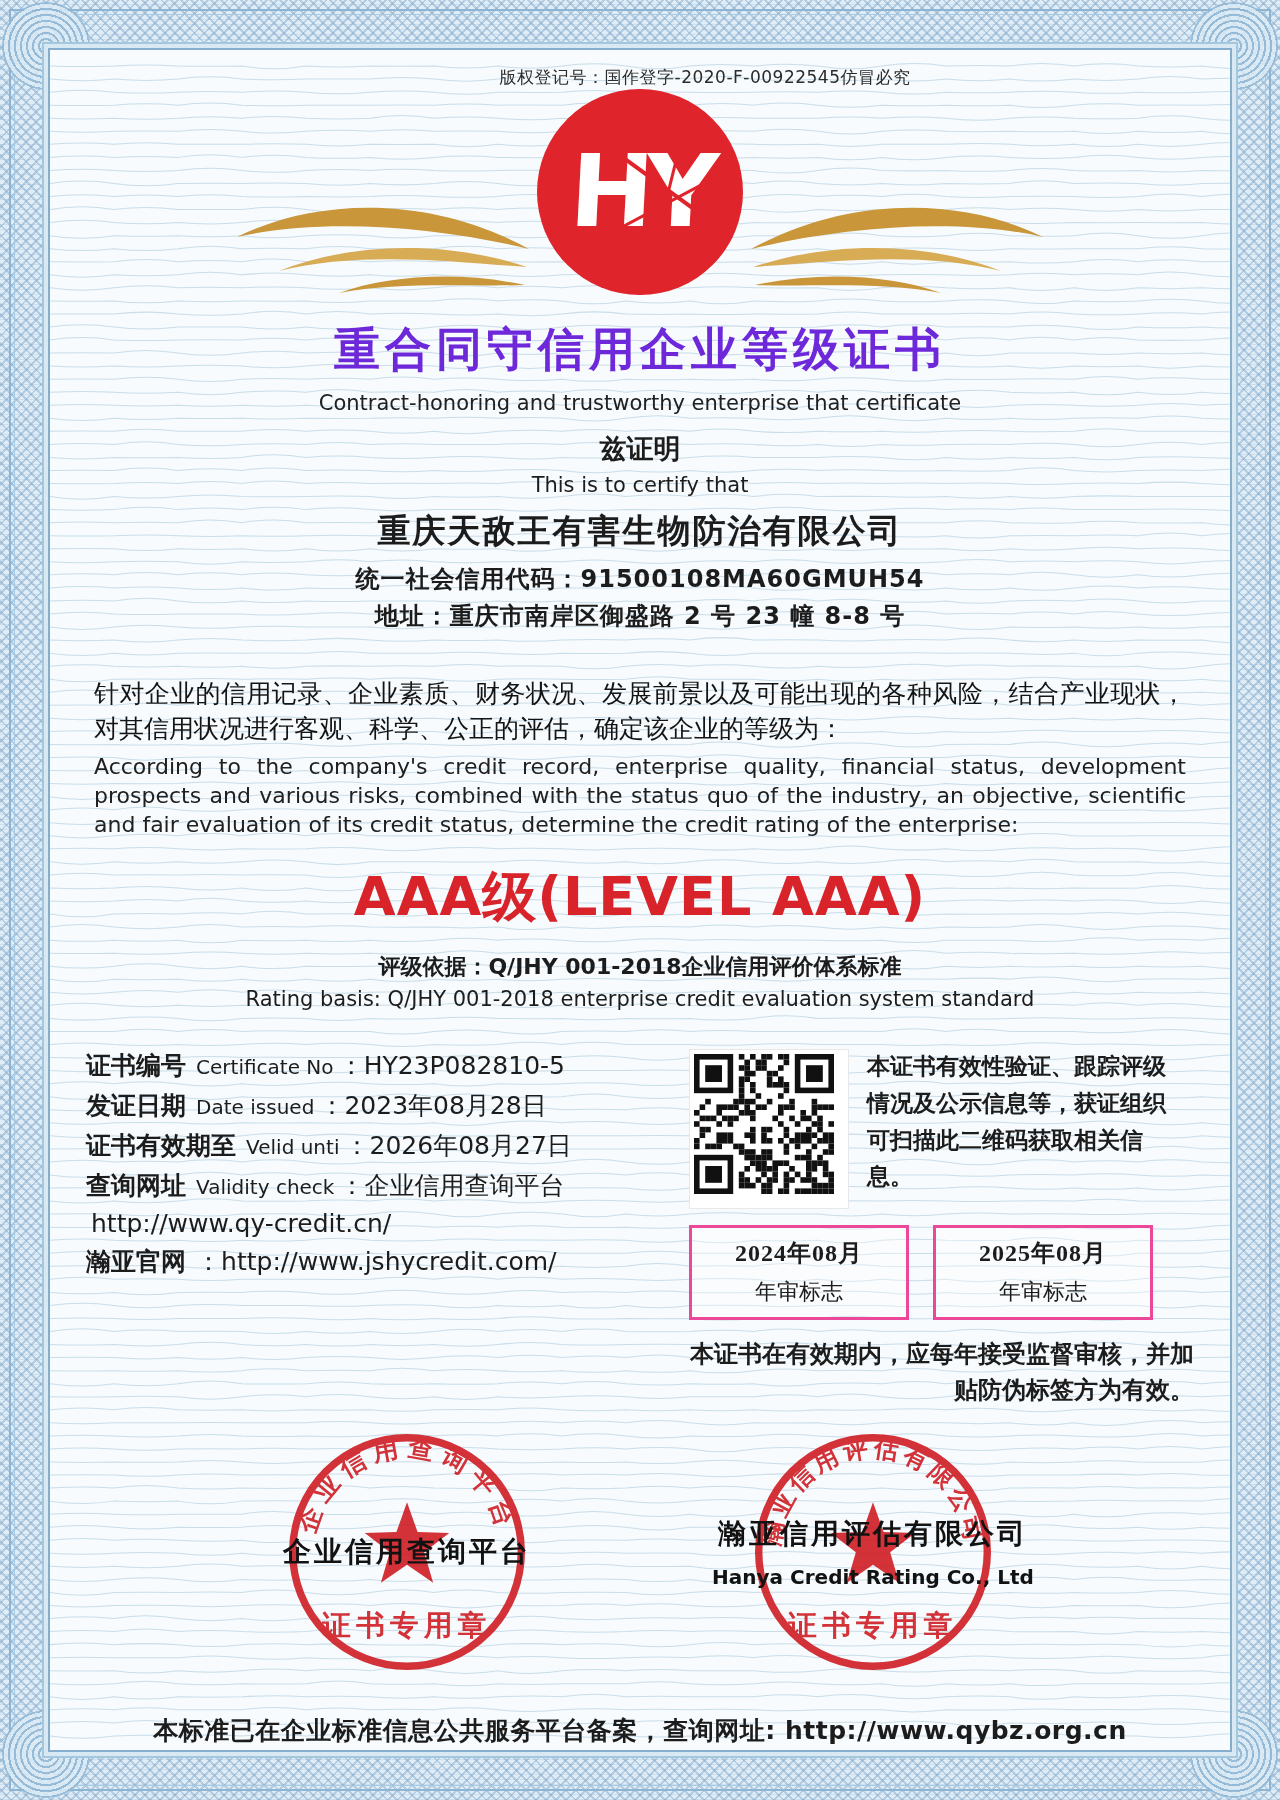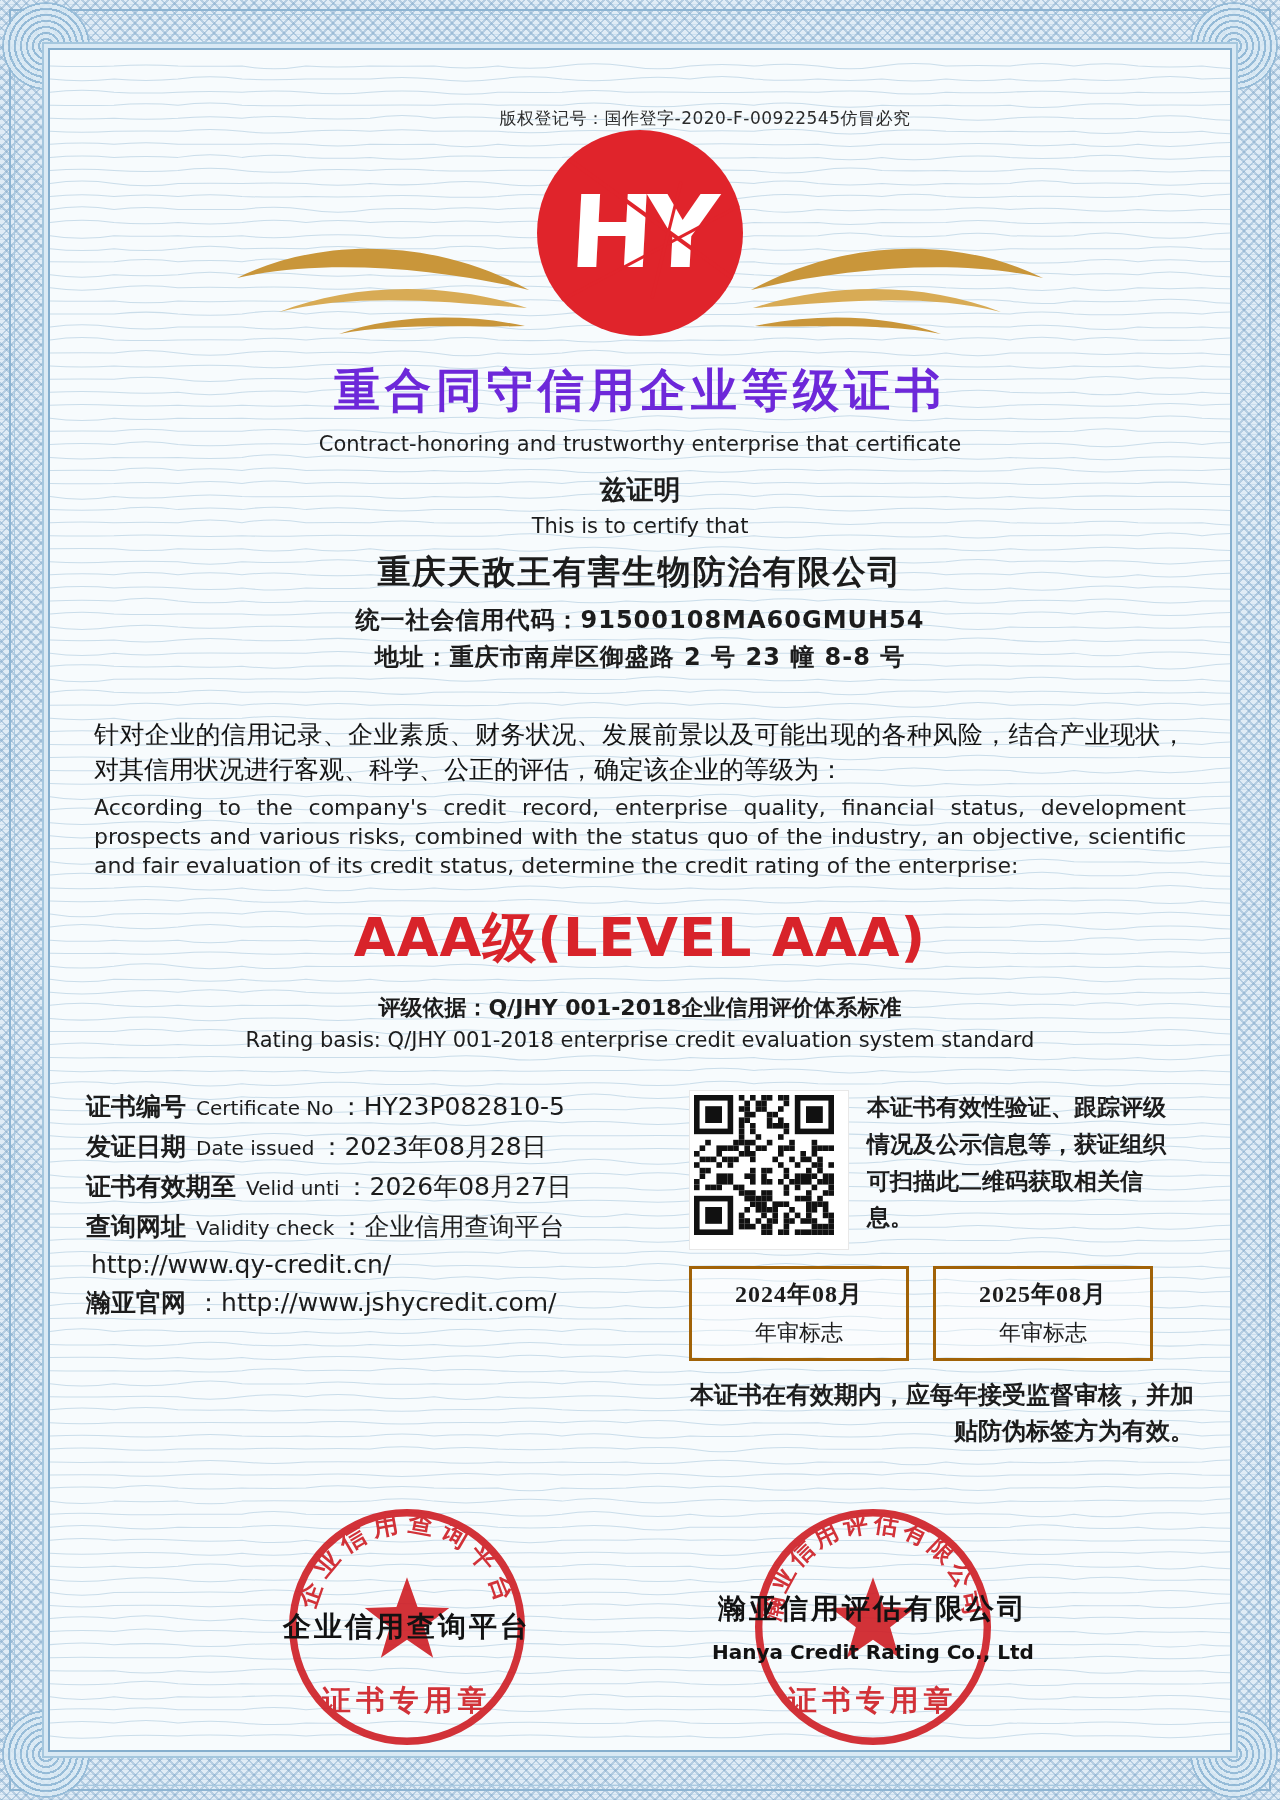--- a/index.html
+++ b/index.html
@@ -20,21 +20,21 @@
   .band-line2{position:absolute;inset:14px;border:1px solid #a9c9e0;}
   .corner{position:absolute;width:88px;height:88px;border-radius:50%;opacity:.85;
     background:repeating-radial-gradient(circle at 50% 50%, #8fb7d5 0 2px, #dcebf5 2px 6px);}
   .corner.tl{left:2px;top:2px;} .corner.tr{right:2px;top:2px;}
   .corner.bl{left:2px;bottom:2px;} .corner.br{right:2px;bottom:2px;}
   
   .inner{position:absolute;inset:48px;background:#f7fbfd;border:2px solid #85aecd;
     box-shadow:0 0 0 4px #d9e9f4, 0 0 0 6px #a5c7de;}
   #waves{position:absolute;left:0;top:0;width:100%;height:100%;pointer-events:none;}
   .content{position:relative;z-index:2;height:100%;box-sizing:border-box;
-    display:flex;flex-direction:column;align-items:center;padding:16px 44px 20px;margin-top:41px;}
+    display:flex;flex-direction:column;align-items:center;padding:16px 44px 20px;}
   
   .copyright{font-size:17px;color:#2b2b2b;margin-left:130px;letter-spacing:.5px;}
   .logo-row{display:flex;align-items:flex-start;justify-content:center;gap:6px;margin-top:0;}
   .wing{width:300px;height:120px;margin-top:98px;flex:none;}
   .wing.right{transform:scaleX(-1);}
   .logo{width:206px;height:206px;border-radius:50%;background:#e0242b;flex:none;
     display:flex;align-items:center;justify-content:center;position:relative;overflow:hidden;}
   .logo .hy{font-size:100px;font-weight:bold;color:#ffffff;letter-spacing:-8px;transform:skewX(-3deg);line-height:1;}
   .crack{position:absolute;background:#e0242b;}
   .crack.c1{width:300px;height:4px;transform:rotate(36deg);top:84px;left:-40px;}
@@ -61,21 +61,21 @@
   .info-left{width:575px;}
   .info-line{margin-bottom:7px;white-space:nowrap;}
   .il-zh{font-weight:700;font-size:25px;}
   .il-en{font-size:20px;margin-left:5px;}
   .il-rest{font-size:25px;}
   .info-right{width:505px;display:flex;flex-direction:column;font-family:Liberation Serif, serif;}
   .qr-row{display:flex;gap:18px;align-items:flex-start;}
   .qr-box{width:150px;height:150px;background:#ffffff;flex:none;padding:4px;border:1px solid #e8e8e8;}
   .qr-note{font-size:23px;line-height:1.6;font-weight:600;width:315px;}
   .marks-row{display:flex;gap:24px;margin-top:16px;}
-  .mark-box{border:3px solid #a16207;width:214px;padding:9px 0 10px;text-align:center;background:rgba(255,255,255,.35);}
+  .mark-box{border:3px solid #ec4899;width:214px;padding:9px 0 10px;text-align:center;background:rgba(255,255,255,.35);}
   .mark-period{font-size:24px;font-weight:600;letter-spacing:1px;}
   .mark-label{font-size:22px;margin-top:8px;}
   .annual-note{font-size:24px;font-weight:600;text-align:right;margin-top:16px;line-height:1.5;width:505px;}
   
   .stamps-row{display:flex;justify-content:center;gap:14px;margin-top:auto;width:100%;}
   .stamp-block{position:relative;width:452px;height:288px;display:flex;flex-direction:column;
     align-items:center;justify-content:center;}
   .seal-svg{position:absolute;left:50%;top:50%;transform:translate(-50%,-50%);width:254px;height:254px;opacity:.92;}
   .org-zh{position:relative;z-index:2;font-size:28px;font-weight:700;letter-spacing:3px;color:#121212;}
   .org-en{position:relative;z-index:2;font-size:20px;font-weight:600;margin-top:12px;color:#121212;}
@@ -442,16 +442,17 @@
             <text font-size="23" font-weight="bold" fill="#cf2128" letter-spacing="4">
               <textPath href="#sealArcB" startOffset="50%" text-anchor="middle">瀚亚信用评估有限公司</textPath>
             </text>
             <text x="120" y="198" font-size="27" font-weight="bold" fill="#cf2128" letter-spacing="5" text-anchor="middle">证书专用章</text>
           </svg>
           <div class="org-zh">瀚亚信用评估有限公司</div>
           <div class="org-en">Hanya Credit Rating Co., Ltd</div>
         </div>
       </div>
 
+      <div class="footer">本标准已在企业标准信息公共服务平台备案，查询网址: http://www.qybz.org.cn</div>
 
     </div>
   </div>
 </div>
 
 </body></html>

